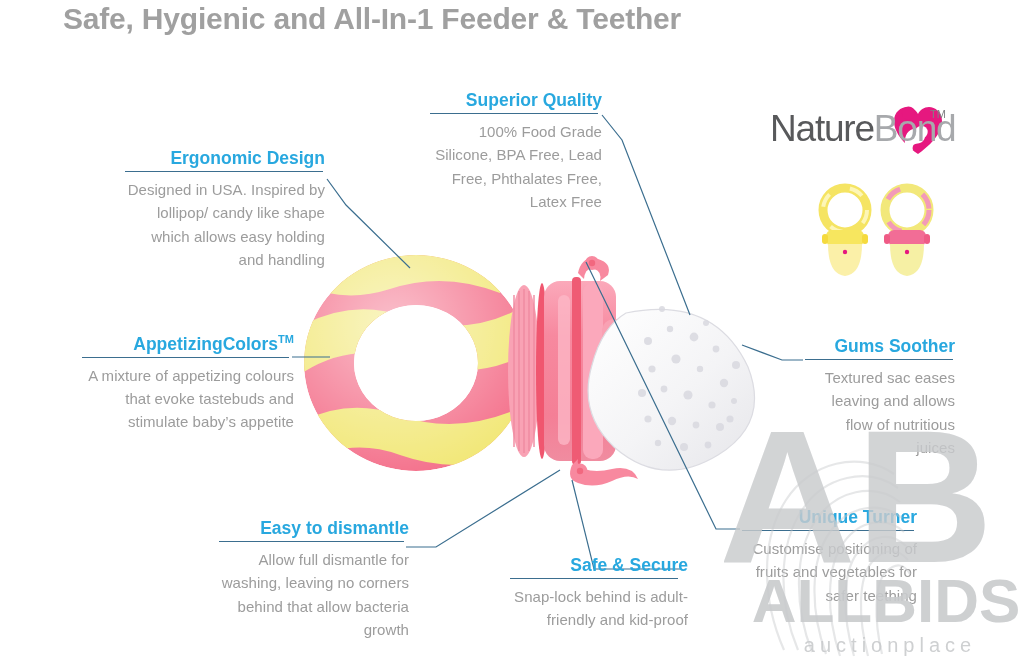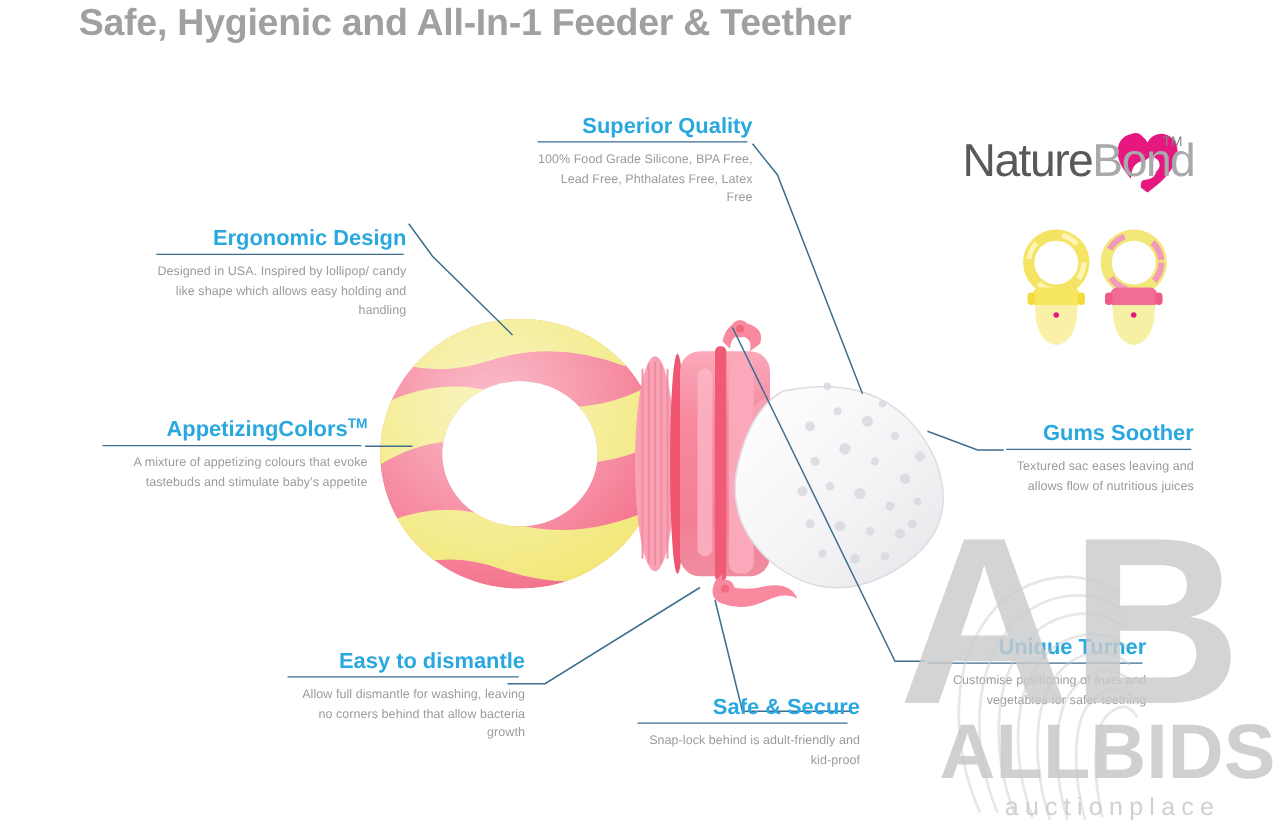--- a/index.html
+++ b/index.html
@@ -50,32 +50,32 @@
     font-weight: bold;
     letter-spacing: 0px;
   }
   .feature-rule {
     height: 0;
     border-top: 1.3px solid #3b6e8f;
     margin-top: 3px;
     margin-bottom: 6px;
   }
   .feature-body {
-    font-size: 10px;
+    font-size: 15px;
     color: #9c9c9c;
     line-height: 1.55;
     letter-spacing: 0.05px;
   }
 
   
-  #f-ergonomic      { left: 125px; top: 148px;  width: 200px; margin-top: 32px; }
+  #f-ergonomic      { left: 125px; top: 148px;  width: 200px; }
   #f-superior       { left: 430px; top: 90px;   width: 172px; }
   #f-appetizing     { left: 82px;  top: 333px;  width: 212px; }
   #f-gums           { left: 805px; top: 336px;  width: 150px; }
-  #f-dismantle      { left: 219px; top: 518px;  width: 190px; margin-left: 11px; }
+  #f-dismantle      { left: 219px; top: 518px;  width: 190px; }
   #f-safe           { left: 510px; top: 555px;  width: 178px; }
   #f-turner         { left: 742px; top: 507px;  width: 175px; }
 
   #f-superior  .feature-rule { width: 168px; }
   #f-ergonomic .feature-rule { width: 198px; }
   #f-appetizing .feature-rule { width: 207px; }
   #f-gums      .feature-rule { width: 148px; }
   #f-dismantle .feature-rule { width: 185px; }
   #f-safe      .feature-rule { width: 168px; }
   #f-turner    .feature-rule { width: 172px; }

